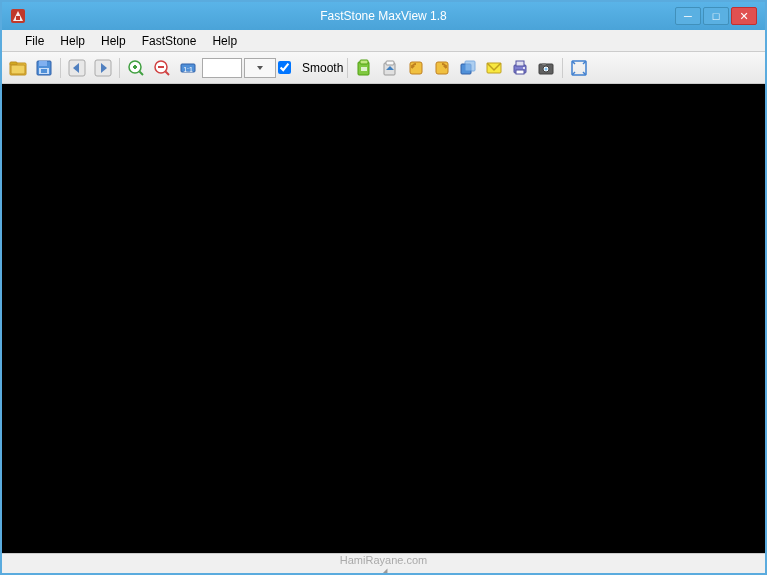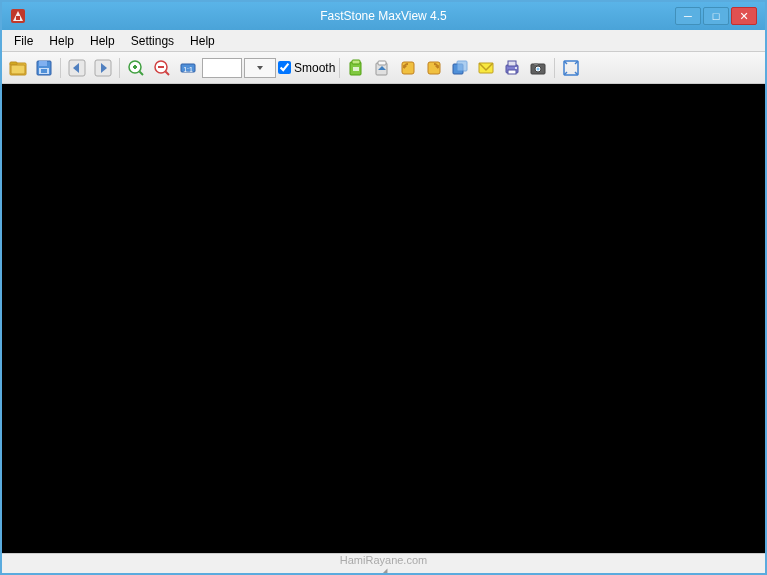--- a/index.html
+++ b/index.html
@@ -63,21 +63,21 @@
     .tb-btn.close {
       background: #e05050;
       border-color: #c03030;
     }
 
     .menu-bar {
       display: flex;
       align-items: center;
       background: #f0f0f0;
       height: 22px;
-      padding: 0 4px;
+      padding: 0 15px;
       border-bottom: 1px solid #ccc;
     }
     .menu-item {
       padding: 2px 8px;
       cursor: pointer;
       font-size: 12px;
       color: #000;
       border-radius: 2px;
     }
 
@@ -124,21 +124,21 @@
       background: #f8f8f8;
       font-size: 10px;
       cursor: pointer;
       display: flex;
       align-items: center;
       justify-content: center;
     }
     .smooth-check {
       display: flex;
       align-items: center;
-      gap: 3px;
+      gap: 11px;
       font-size: 12px;
       cursor: pointer;
     }
     .smooth-check input {
       cursor: pointer;
     }
 
     .main-area {
       background: #000;
       position: relative;
@@ -173,33 +173,33 @@
 <div class="title-bar">
   <div class="title-bar-left">
     <div class="app-icon">
       <svg width="16" height="16" viewBox="0 0 16 16">
         <rect x="1" y="1" width="14" height="14" rx="2" fill="#c0392b"></rect>
         <polygon points="8,3 13,13 3,13" fill="#fff" opacity="0.9"></polygon>
         <rect x="6" y="8" width="4" height="4" fill="#c0392b"></rect>
       </svg>
     </div>
   </div>
-  <span class="title-bar-title">FastStone MaxView 4.5</span>
+  <span class="title-bar-title">FastStone MaxView 1.8</span>
   <div class="title-bar-buttons">
     <div class="tb-btn">─</div>
     <div class="tb-btn">□</div>
     <div class="tb-btn close">✕</div>
   </div>
 </div>
 
 <div class="menu-bar">
   <div class="menu-item">File</div>
   <div class="menu-item">Help</div>
   <div class="menu-item">Help</div>
-  <div class="menu-item">Settings</div>
+  <div class="menu-item">FastStone</div>
   <div class="menu-item">Help</div>
 </div>
 
 <div class="toolbar">
 
   <div class="tool-btn svg-icon" title="Open">
     <svg viewBox="0 0 18 18" fill="none">
       <rect x="1" y="4" width="16" height="12" rx="1" fill="#e8c040" stroke="#c09020" stroke-width="1"></rect>
       <rect x="1" y="3" width="7" height="3" rx="1" fill="#d0a820" stroke="#c09020" stroke-width="1"></rect>
       <rect x="2" y="6" width="14" height="9" rx="1" fill="#f0d060" stroke="#c09020" stroke-width="1"></rect>

